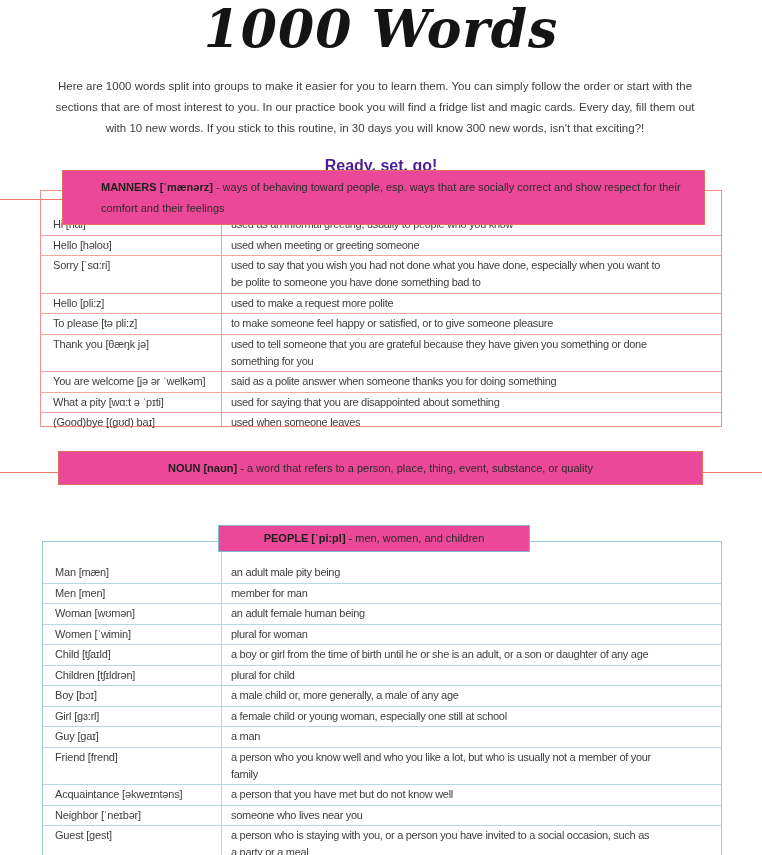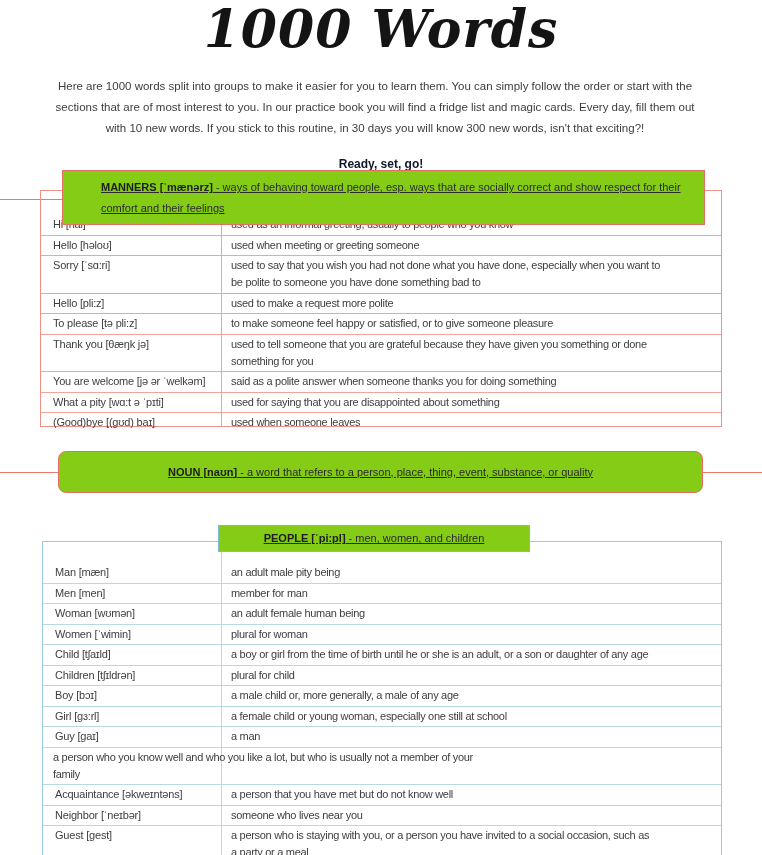--- a/index.html
+++ b/index.html
@@ -15,37 +15,37 @@
     font-family:"DejaVu Serif",serif;font-style:italic;font-weight:bold;
     font-size:52px;letter-spacing:1px;color:#141414;margin:0;
   }
   
   #intro{
     position:absolute;top:76px;left:48px;width:654px;text-align:center;
     font-size:11.5px;line-height:21px;color:#3d3d3d;
   }
   #cta{
     position:absolute;top:157px;left:0;right:0;text-align:center;
-    font-size:12px;font-weight:bold;color:#0f172a;
+    font-size:16px;font-weight:bold;color:#4c1d95;
   }
   
   .hline{position:absolute;height:0;border-top:1px solid #e8796c;z-index:0;}
   #line-manners-left{top:199px;left:0;width:62px;}
   #line-noun-left{top:472px;left:0;width:58px;}
   #line-noun-right{top:472px;left:703px;width:59px;}
   
   .secbox{
-    position:absolute;background:#84cc16;z-index:3;font-size:11px;line-height:21px;
-    color:#2b2b2b;box-sizing:border-box;text-decoration:underline;
+    position:absolute;background:#ec4899;z-index:3;font-size:11px;line-height:21px;
+    color:#2b2b2b;box-sizing:border-box;
   }
   .secbox .hb{font-weight:bold;color:#1d1d1d;}
   .secbox.red{border:1px solid #e46f62;}
   .secbox.blue{border:1px solid #7cb8ce;}
   #box-manners{left:62px;top:170px;width:643px;min-height:43px;padding:6px 14px 5px 38px;}
-  #box-noun{left:58px;top:451px;width:645px;height:42px;display:flex;align-items:center;justify-content:center;text-align:center;border-radius:8px;}
+  #box-noun{left:58px;top:451px;width:645px;height:34px;display:flex;align-items:center;justify-content:center;text-align:center;}
   #box-people{left:218px;top:525px;width:312px;height:27px;display:flex;align-items:center;justify-content:center;text-align:center;}
   
   .table{position:absolute;box-sizing:border-box;background:transparent;z-index:1;}
   .table.red{border:1px solid #ef9187;--rowline:#f2a49b;}
   .table.blue{border:1px solid #9bc8da;--rowline:#b7d8e4;}
   #table-manners{left:40px;top:190px;width:682px;height:237px;}
   #table-people{left:42px;top:541px;width:680px;height:330px;}
   .vdiv{position:absolute;top:0;bottom:0;width:1px;background:var(--rowline);}
   #table-manners .vdiv{left:180px;}
   #table-people .vdiv{left:178px;}
@@ -157,20 +157,21 @@
         </div>
         <div class="row">
           <div class="cell word">Girl [gɜ:rl]</div>
           <div class="cell def">a female child or young woman, especially one still at school</div>
         </div>
         <div class="row">
           <div class="cell word">Guy [gaɪ]</div>
           <div class="cell def">a man</div>
         </div>
         <div class="row">
+          <div class="cell word">Friend [frend]</div>
           <div class="cell def">a person who you know well and who you like a lot, but who is usually not a member of your
 family</div>
         </div>
         <div class="row">
           <div class="cell word">Acquaintance [əkweɪntəns]</div>
           <div class="cell def">a person that you have met but do not know well</div>
         </div>
         <div class="row">
           <div class="cell word">Neighbor [ˈneɪbər]</div>
           <div class="cell def">someone who lives near you</div>

